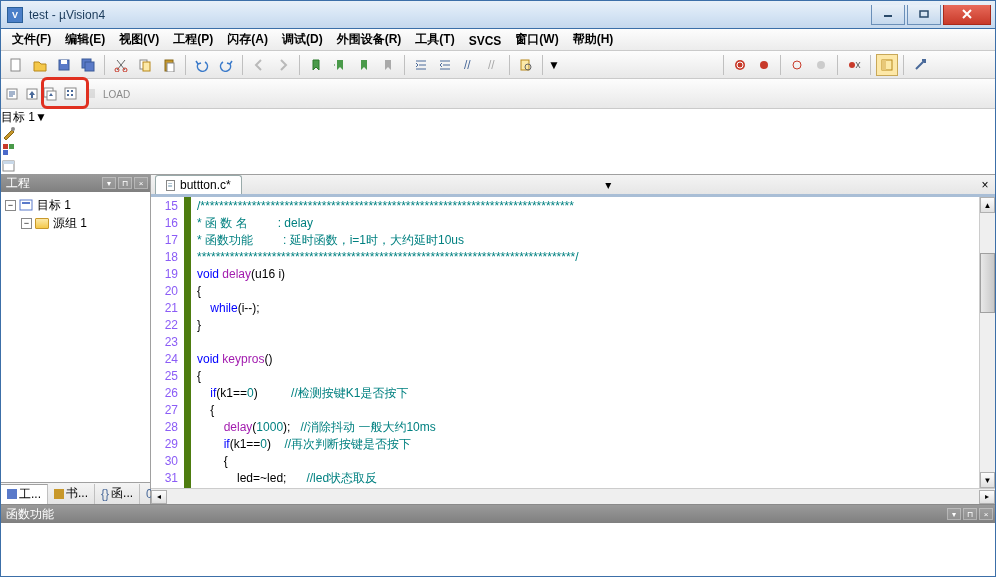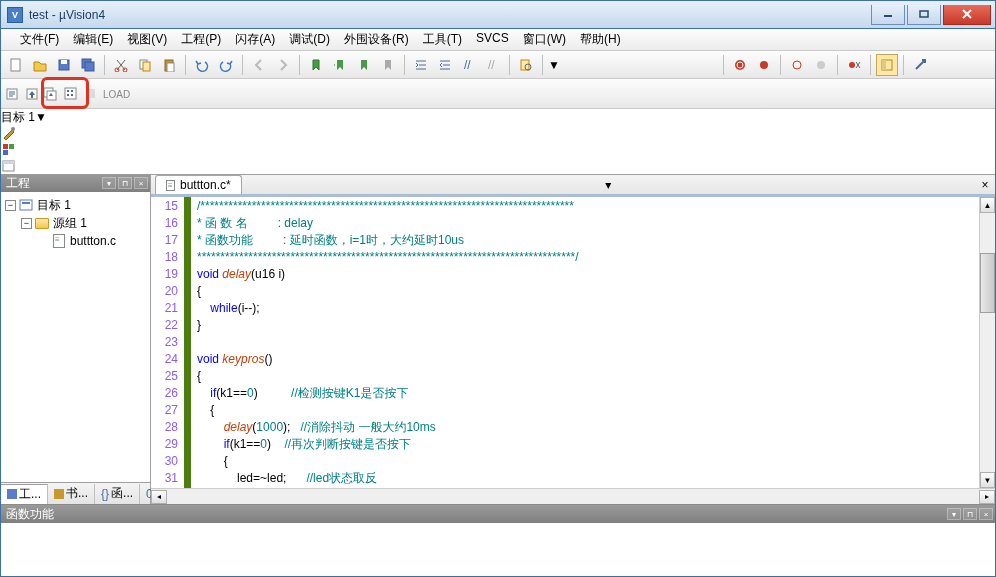--- a/index.html
+++ b/index.html
@@ -4,21 +4,21 @@
 <style>
 * { margin: 0; padding: 0; box-sizing: border-box; font-family: "Microsoft YaHei", SimSun, sans-serif; font-size: 12px; }
 body { width: 996px; height: 577px; background: #fff; overflow: hidden; position: relative; border: 1px solid #3c6fa8; }
 .titlebar { height: 28px; background: linear-gradient(#e8f0f8, #d6e5f5 50%, #c5d8ed); display: flex; align-items: center; padding-left: 6px; border-bottom: 1px solid #3c6fa8; }
 .titlebar .appicon { width: 16px; height: 16px; background: #4a7fc8; border: 1px solid #2a5f98; display: inline-flex; align-items: center; justify-content: center; color: #fff; font-size: 9px; font-weight: bold; }
 .titlebar .title { margin-left: 6px; color: #1a3a5a; font-size: 12px; }
 .titlebar .winbtns { margin-left: auto; display: flex; }
 .winbtn { width: 34px; height: 20px; display: flex; align-items: center; justify-content: center; border: 1px solid #6a8fb8; border-top: none; margin-right: 2px; }
 .winbtn.min, .winbtn.max { background: linear-gradient(#e8f0f8,#c5d8ed); }
 .winbtn.close { background: linear-gradient(#e86a5a,#c83a2a); width: 48px; margin-right: 4px; border-color: #a82a1a; }
-.menubar { height: 22px; background: linear-gradient(#fdfdfd,#ececec); border-bottom: 1px solid #cacaca; display: flex; align-items: flex-start; padding-left: 12px; }
+.menubar { height: 22px; background: linear-gradient(#fdfdfd,#ececec); border-bottom: 1px solid #cacaca; display: flex; align-items: flex-end; padding-left: 4px; font-weight: bold; }
 .menubar .mitem { padding: 2px 7px; color: #000; cursor: default; }
 .toolbar { height: 28px; background: linear-gradient(#fdfdfd,#e8e8e8); border-bottom: 1px solid #cacaca; display: flex; align-items: center; padding-left: 4px; gap: 2px; }
 .toolbar .tbtn { width: 22px; height: 22px; display: inline-flex; align-items: center; justify-content: center; border: 1px solid transparent; }
 .toolbar .sep { width: 1px; height: 20px; background: #c0c0c0; margin: 0 3px; }
 .toolbar2 { height: 30px; background: linear-gradient(#fdfdfd,#e8e8e8); border-bottom: 1px solid #cacaca; display: flex; align-items: center; padding-left: 4px; gap: 2px; position: relative; }
 .highlight-box { position: absolute; left: 40px; top: -2px; width: 48px; height: 32px; border: 3px solid #e03020; border-radius: 6px; pointer-events: none; z-index: 5; }
 .main { display: flex; height: 330px; }
 .sidebar { width: 150px; border-right: 1px solid #a0a0a0; display: flex; flex-direction: column; }
 .panelhdr { height: 18px; background: linear-gradient(#9a9a9a,#7f7f7f); color: #fff; font-size: 11px; padding-left: 5px; display: flex; align-items: center; justify-content: space-between; }
 .panelhdr .pbtns { display: flex; gap: 2px; margin-right: 2px; }
@@ -36,21 +36,21 @@
 .editor { flex: 1; display: flex; flex-direction: column; border-top: 1px solid #a0a0a0; }
 .filetabs { height: 22px; background: linear-gradient(#f4f4f4,#e6e6e6); display: flex; align-items: center; padding-left: 4px; border-bottom: 3px solid #a9bed6; gap: 8px; }
 .filetab { height: 19px; background: #fff; border: 1px solid #9aa; border-bottom: none; padding: 0 10px; display: flex; align-items: center; gap: 4px; font-size: 11px; border-radius: 3px 3px 0 0; }
 .filetab .dot { width: 10px; height: 10px; display: inline-flex; }
 .filetabs .closex { margin-left: auto; width: 16px; height: 16px; margin-right: 2px; display: flex; align-items: center; justify-content: center; }
 .code { flex: 1; display: flex; overflow: hidden; font-family: "Courier New", monospace; font-size: 13px; background: #fff; }
 .gutter { width: 40px; background: #fff; border-right: 7px solid #4d7c0f; text-align: right; padding-right: 6px; color: #8b5cf6; line-height: 17px; padding-top: 1px; }
 .codetext { flex: 1; padding-left: 6px; line-height: 17px; white-space: pre; padding-top: 1px; overflow-x: auto; }
 .c-comment { color: #008080; }
 .c-kw { color: #0000ff; }
-.c-fn { color: #c2410c; font-style: italic; }
+.c-fn { color: #a21caf; }
 .c-num { color: #008080; }
 .hscroll { height: 16px; background: #efefef; border-top: 1px solid #ccc; display: flex; align-items: center; }
 .hscroll .sbtn { width: 16px; height: 14px; background: linear-gradient(#fdfdfd,#e0e0e0); border: 1px solid #b0b0b0; display: flex; align-items: center; justify-content: center; font-size: 8px; }
 .hscroll .track { flex: 1; }
 .output { border-top: 1px solid #8a8a8a; display: flex; flex-direction: column; }
 .output .body { height: 80px; background: #fff; }
 svg { display: block; }
 .tbtn.active { border: 1px solid #c8a858; background: #fde8a8; }
 .editor-wrap { display: flex; flex: 1; min-height: 0; }
 .editor-vscroll { width: 16px; background: #efefef; border-left: 1px solid #ccc; display: flex; flex-direction: column; }
@@ -346,26 +346,20 @@
             </svg>
           </span>
         <span>目标 1</span>
       </div>
       <div class="treeitem" style="padding-left:20px">
         <span class="exp">−</span>
         <span class="ico">
             <span class="folder-ico"></span>
           </span>
         <span>源组 1</span>
-      </div>
-      <div class="treeitem" style="padding-left:50px">
-        <span class="ico">
-            <span class="file-ico"></span>
-          </span>
-        <span>buttton.c</span>
       </div>
     </div>
     <div class="sidetabs">
       <div class="sidetab active">
           <svg width="10" height="10">
             <rect width="10" height="10" fill="#5a7aca"></rect>
           </svg>
           <span>工...</span>
         </div>
       <div class="sidetab">

